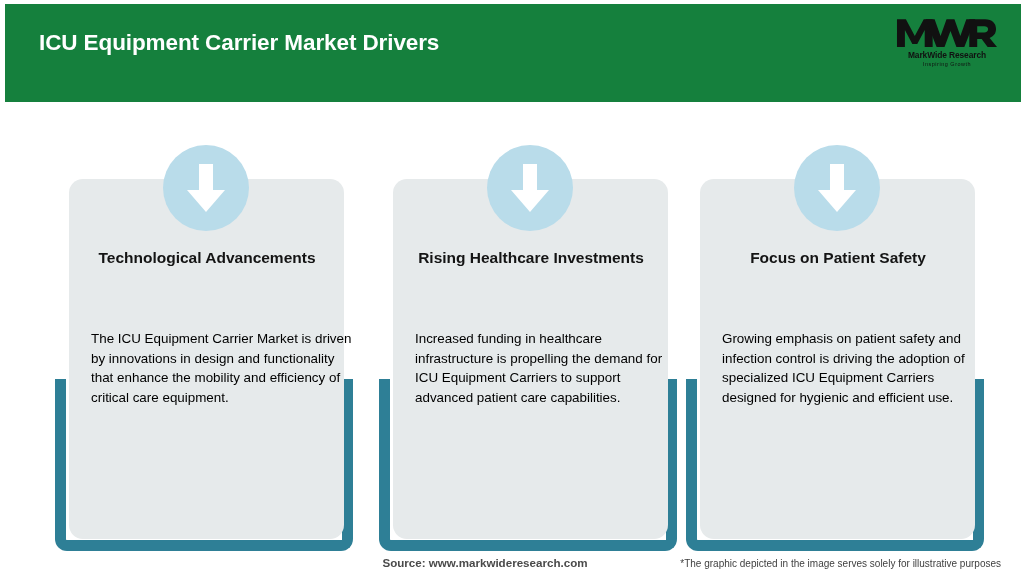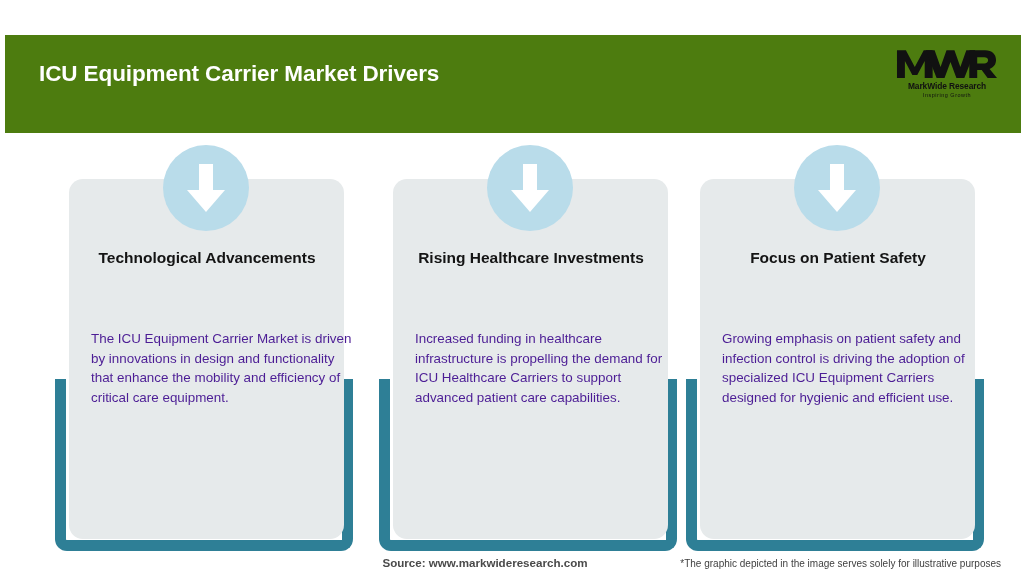--- a/index.html
+++ b/index.html
@@ -24,22 +24,21 @@
     overflow: hidden;
   }
 
   
   .header-band {
     position: absolute;
     left: 4px;
     top: 3px;
     width: 1016px;
     height: 98px;
-    background: #4d7c0f;
-    margin-top: 31px;
+    background: #15803d;
   }
   .header-title {
     position: absolute;
     left: 34px;
     top: 26px;
     font-size: 22.5px;
     font-weight: bold;
     color: #ffffff;
     letter-spacing: -0.1px;
     white-space: nowrap;
@@ -129,21 +128,21 @@
     font-weight: bold;
     color: #141414;
     line-height: 1.42;
   }
   .card-body {
     position: absolute;
     left: 42px;
     top: 184px;
     width: 262px;
     font-size: 13.4px;
-    color: #4c1d95;
+    color: #000000;
     line-height: 1.46;
     text-align: left;
   }
 
   
   .source {
     position: absolute;
     left: 0;
     top: 555px;
     width: 968px;
@@ -201,21 +200,21 @@
 
     <div class="card-slot s1">
       <div class="bracket"></div>
       <div class="panel"></div>
       <div class="icon-circle">
         <svg width="46" height="52" viewBox="0 0 46 52" xmlns="http://www.w3.org/2000/svg">
           <path d="M16 2 L30 2 L30 28 L42 28 L23 50 L4 28 L16 28 Z" fill="#ffffff"></path>
         </svg>
       </div>
       <div class="card-title">Rising Healthcare Investments</div>
-      <div class="card-body">Increased funding in healthcare infrastructure is propelling the demand for ICU Healthcare Carriers to support advanced patient care capabilities.</div>
+      <div class="card-body">Increased funding in healthcare infrastructure is propelling the demand for ICU Equipment Carriers to support advanced patient care capabilities.</div>
     </div>
 
     <div class="card-slot s2">
       <div class="bracket"></div>
       <div class="panel"></div>
       <div class="icon-circle">
         <svg width="46" height="52" viewBox="0 0 46 52" xmlns="http://www.w3.org/2000/svg">
           <path d="M16 2 L30 2 L30 28 L42 28 L23 50 L4 28 L16 28 Z" fill="#ffffff"></path>
         </svg>
       </div>

